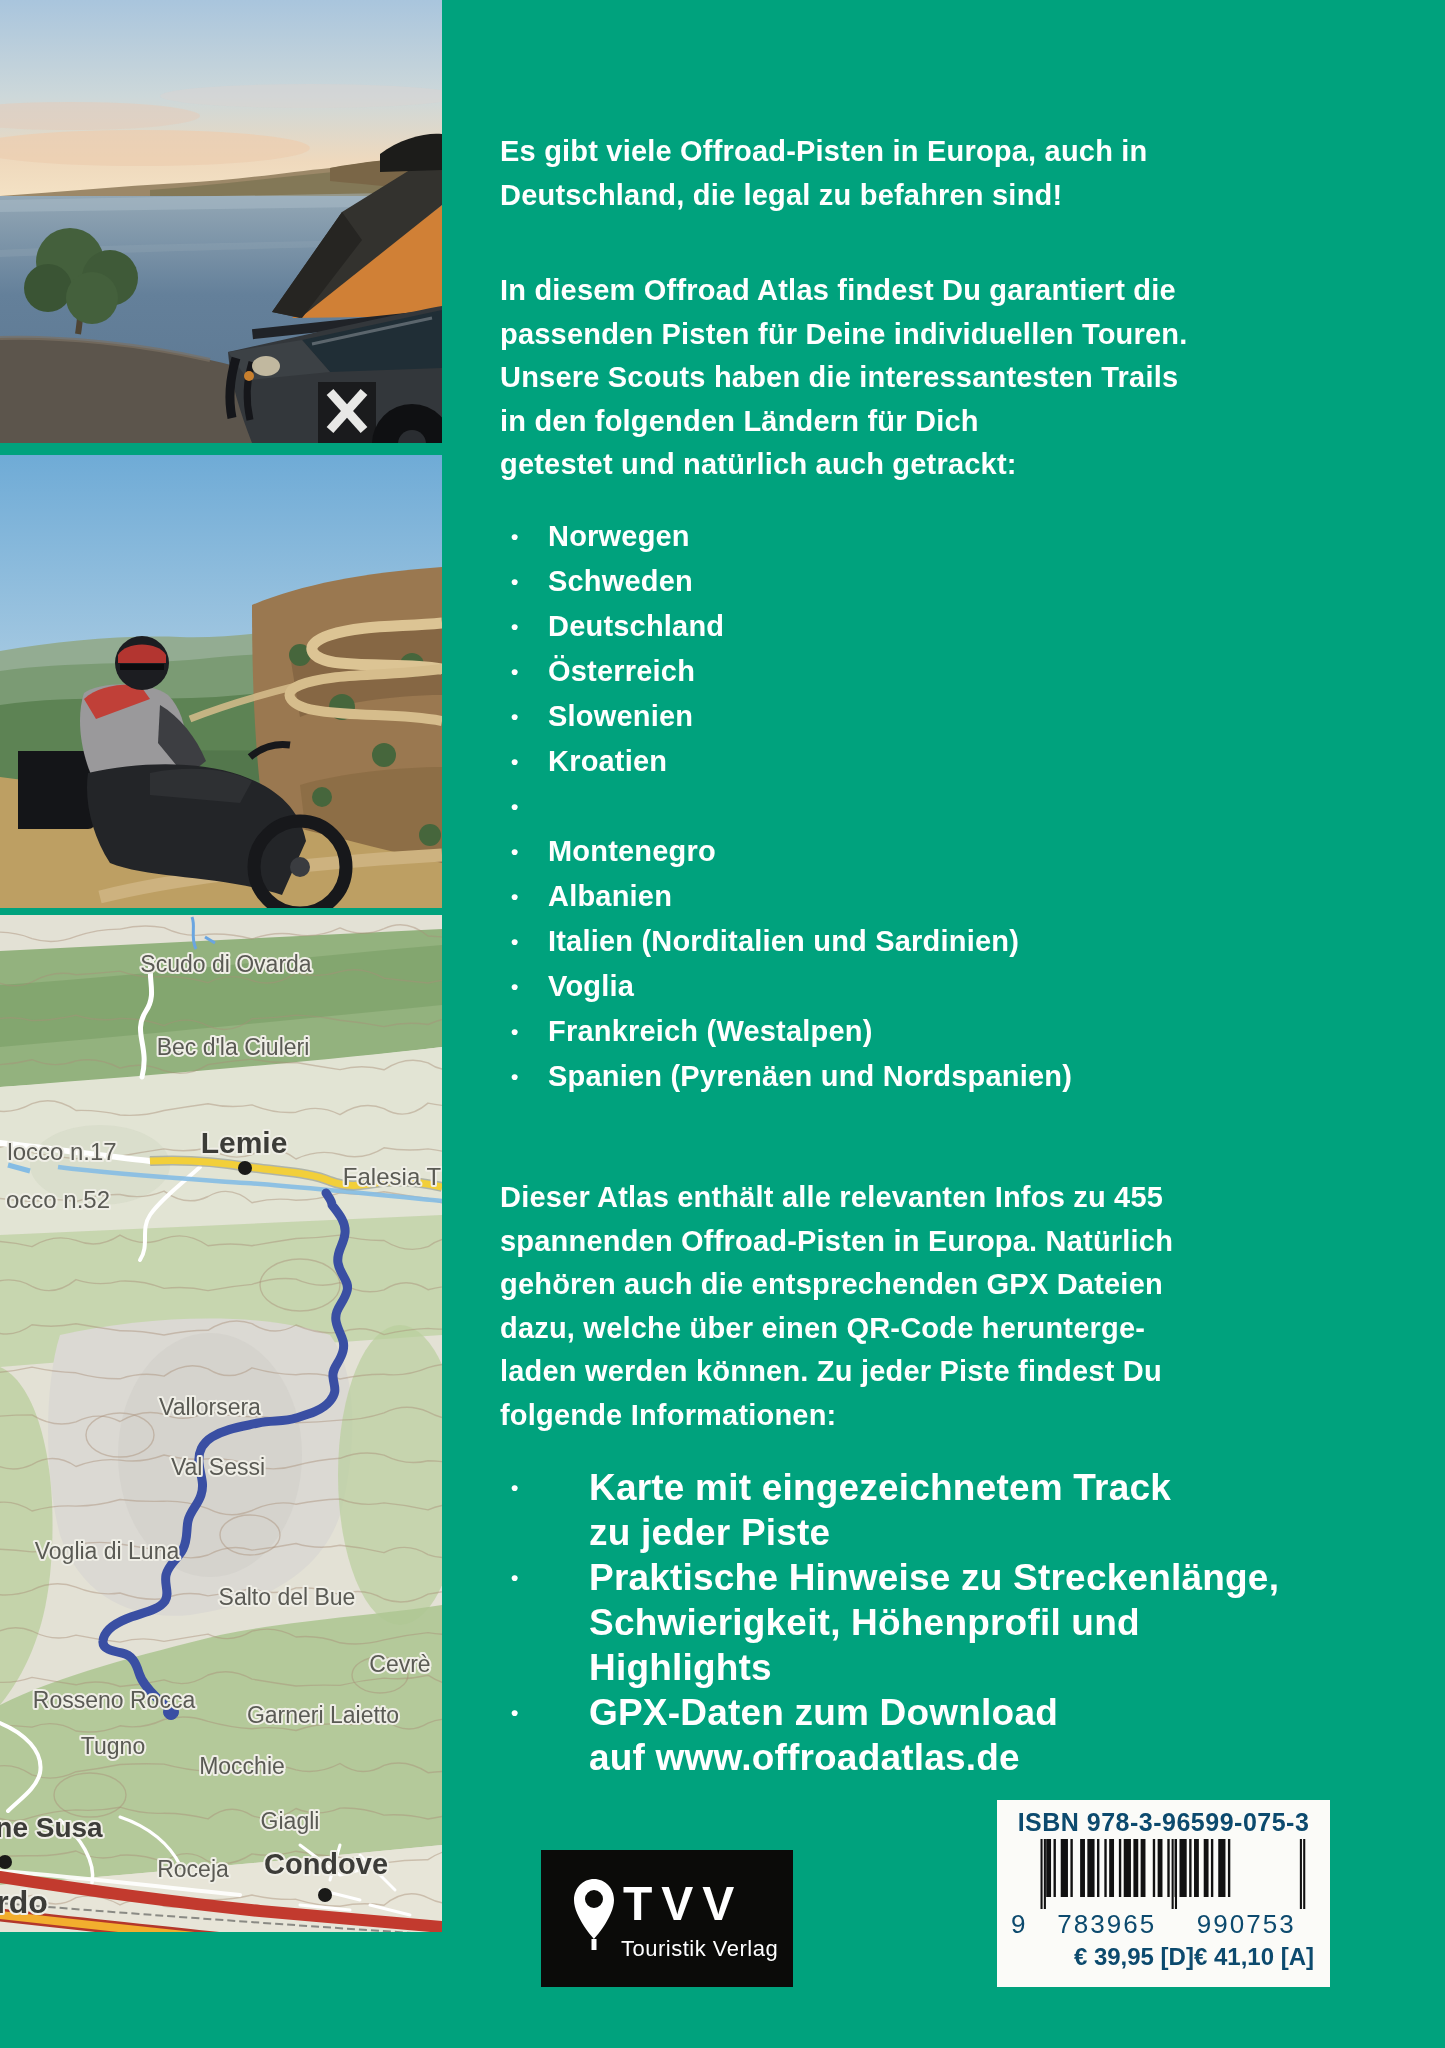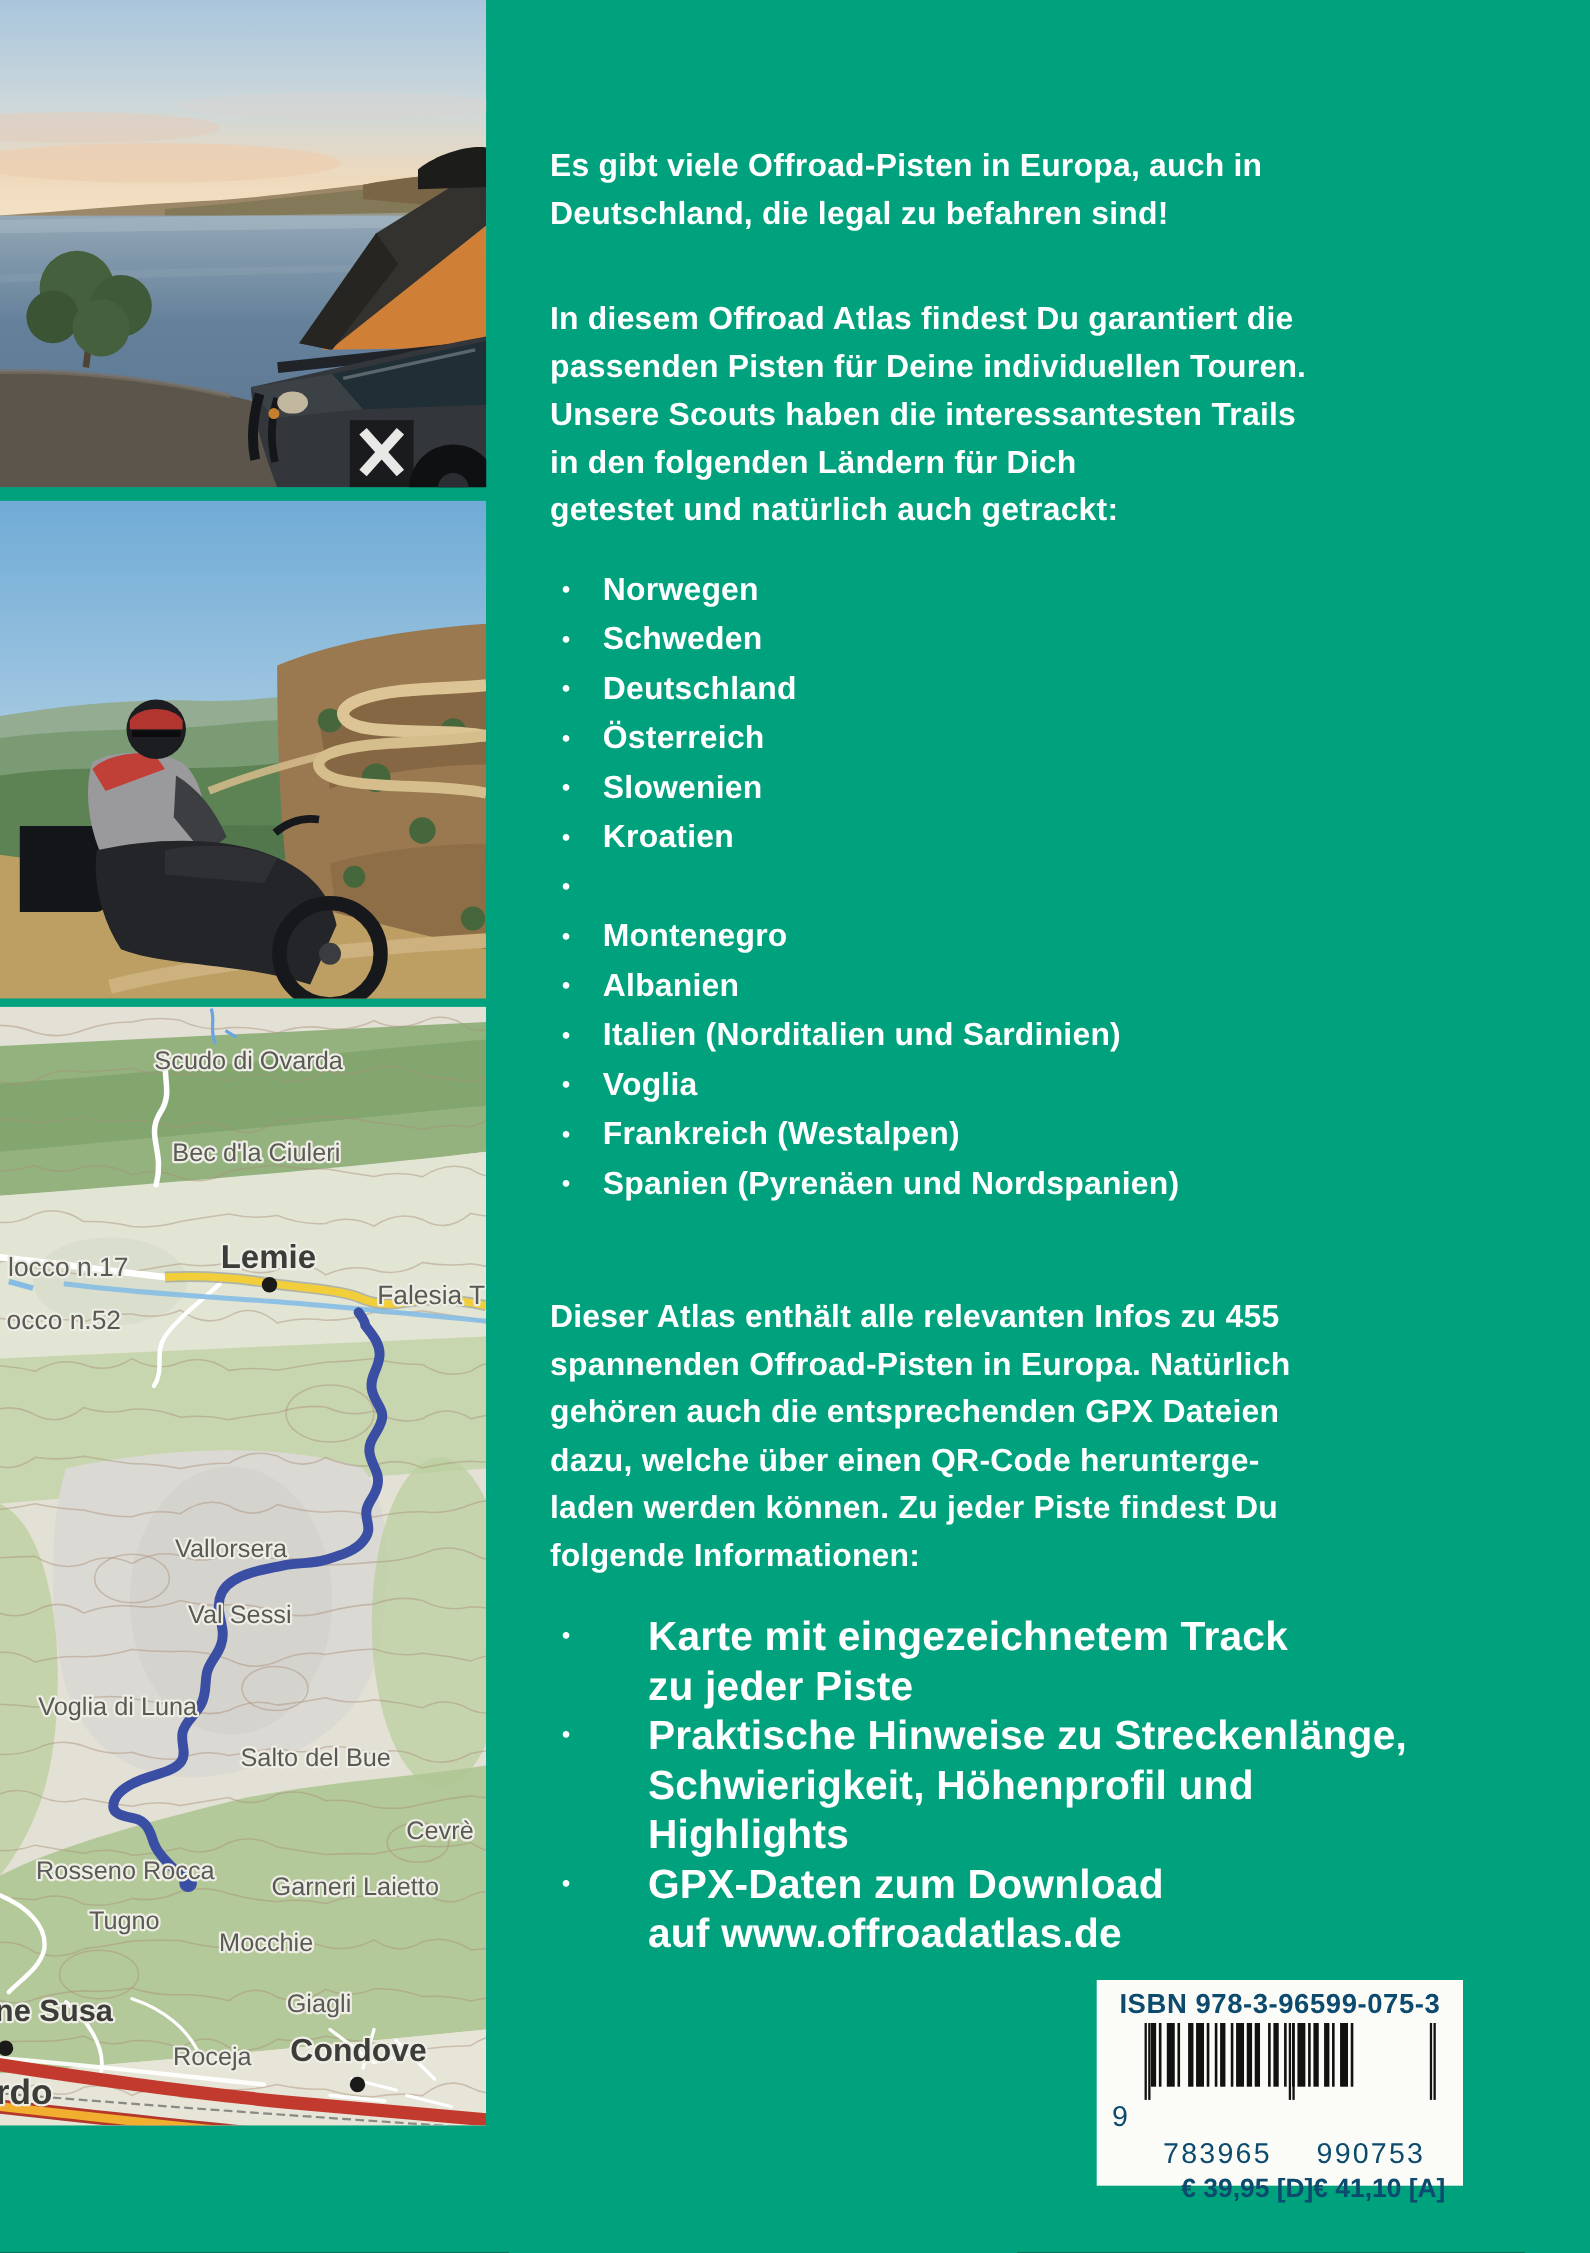--- a/index.html
+++ b/index.html
@@ -41,21 +41,21 @@
   
   .isbn{
     position:absolute;left:997px;top:1800px;width:333px;height:187px;
     background:var(--isbnbg,#FBFBF8);color:#0c4a6e;text-align:center;
   }
   .isbn .lbl{margin-top:8px;font-size:25px;font-weight:700;letter-spacing:.5px;}
   .isbn .bars{position:relative;height:72px;margin:2px 14px 0 34px;}
   .isbn .bars svg{display:block;width:100%;height:72px;}
   .digits{display:flex;margin:0 14px 0 14px;font-size:26px;line-height:26px;font-family:"Liberation Sans",sans-serif;}
   .digits .d9{flex:0 0 26px;text-align:left;}
-  .digits .dg{flex:1;text-align:center;letter-spacing:2px;margin-top:33px;}
+  .digits .dg{flex:1;text-align:center;letter-spacing:2px;}
   .prices{display:flex;justify-content:flex-end;padding:6px 16px 0 16px;font-size:24px;font-weight:700;}
 
   
   text.mlab{font-family:"Liberation Sans",sans-serif;paint-order:stroke;stroke:#efeee6;stroke-width:4px;stroke-linejoin:round;}
   .track{stroke:var(--track,#3A4FA3);}
   .roadred{stroke:var(--roadred,#C23A2E);}
   .roadyellow{stroke:var(--roadyellow,#F2AE2E);}
 </style>
 </head>
 <body>
@@ -353,20 +353,30 @@
           <span class="blt">•</span>
           <span class="ftext">Praktische Hinweise zu Streckenlänge,<br>Schwierigkeit, Höhenprofil und Highlights</span>
         </li>
         <li>
           <span class="blt">•</span>
           <span class="ftext">GPX-Daten zum Download<br>auf www.offroadatlas.de</span>
         </li>
       </ul>
   </div>
 
+  <div class="logo">
+    <span class="pin">
+      <svg width="42" height="75" viewBox="0 0 42 75">
+        <path d="M21,2 C10,2 1,11 1,23 C1,40 21,62 21,62 C21,62 41,40 41,23 C41,11 32,2 21,2 Z M21,31 a9,9 0 1 1 0,-18 a9,9 0 0 1 0,18 Z" fill="#ffffff" fill-rule="evenodd"></path>
+        <path d="M21,62 L21,73" stroke="#ffffff" stroke-width="5"></path>
+      </svg>
+    </span>
+    <span class="tvv">TVV</span>
+    <span class="sub">Touristik Verlag</span>
+  </div>
 
   <div class="isbn">
     <div class="lbl">ISBN 978-3-96599-075-3</div>
     <div class="bars">
       <svg viewBox="0 0 300 72" preserveAspectRatio="none">
           <g id="barcode-bars" fill="#111">
             <rect x="16.0" y="0" width="5.1" height="58"></rect>
             <rect x="23.7" y="0" width="2.5" height="58"></rect>
             <rect x="31.3" y="0" width="7.6" height="58"></rect>
             <rect x="41.5" y="0" width="2.5" height="58"></rect>

